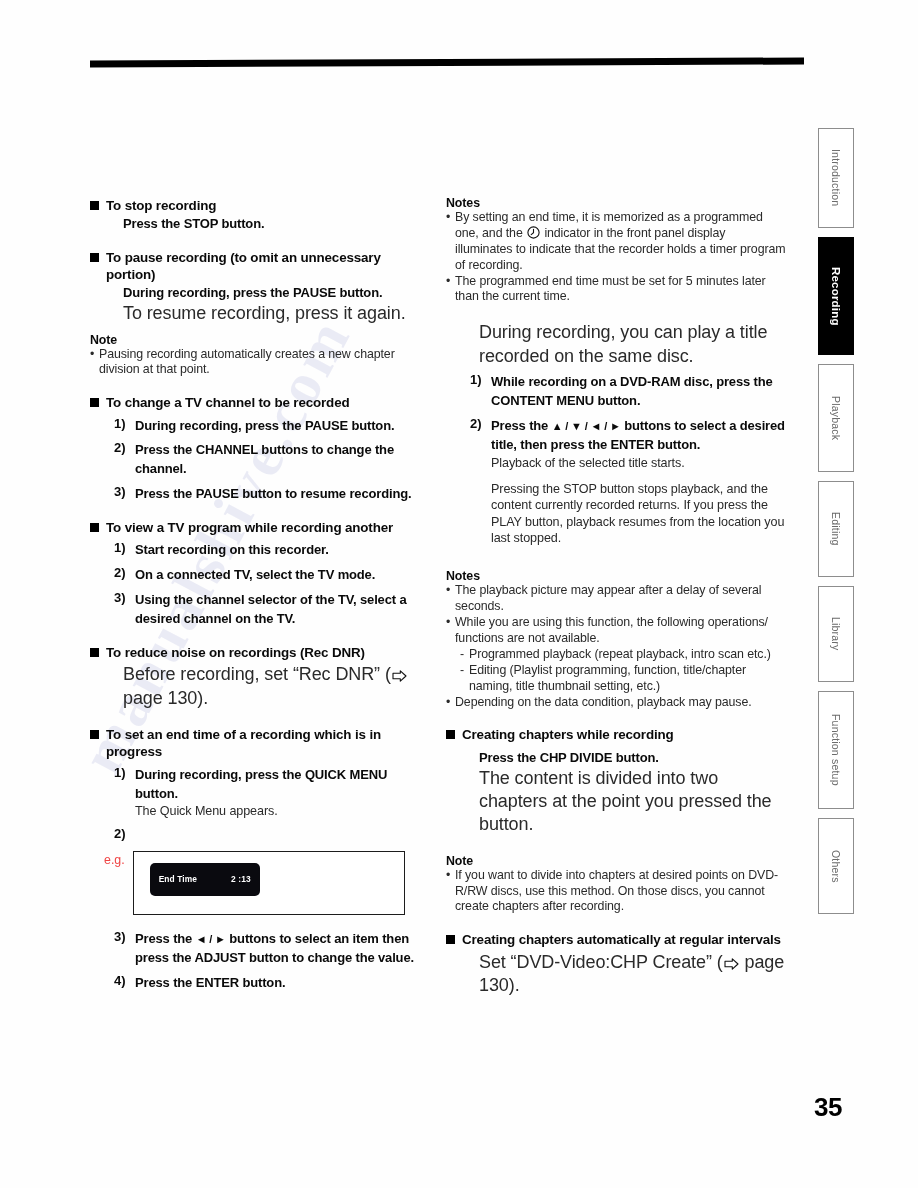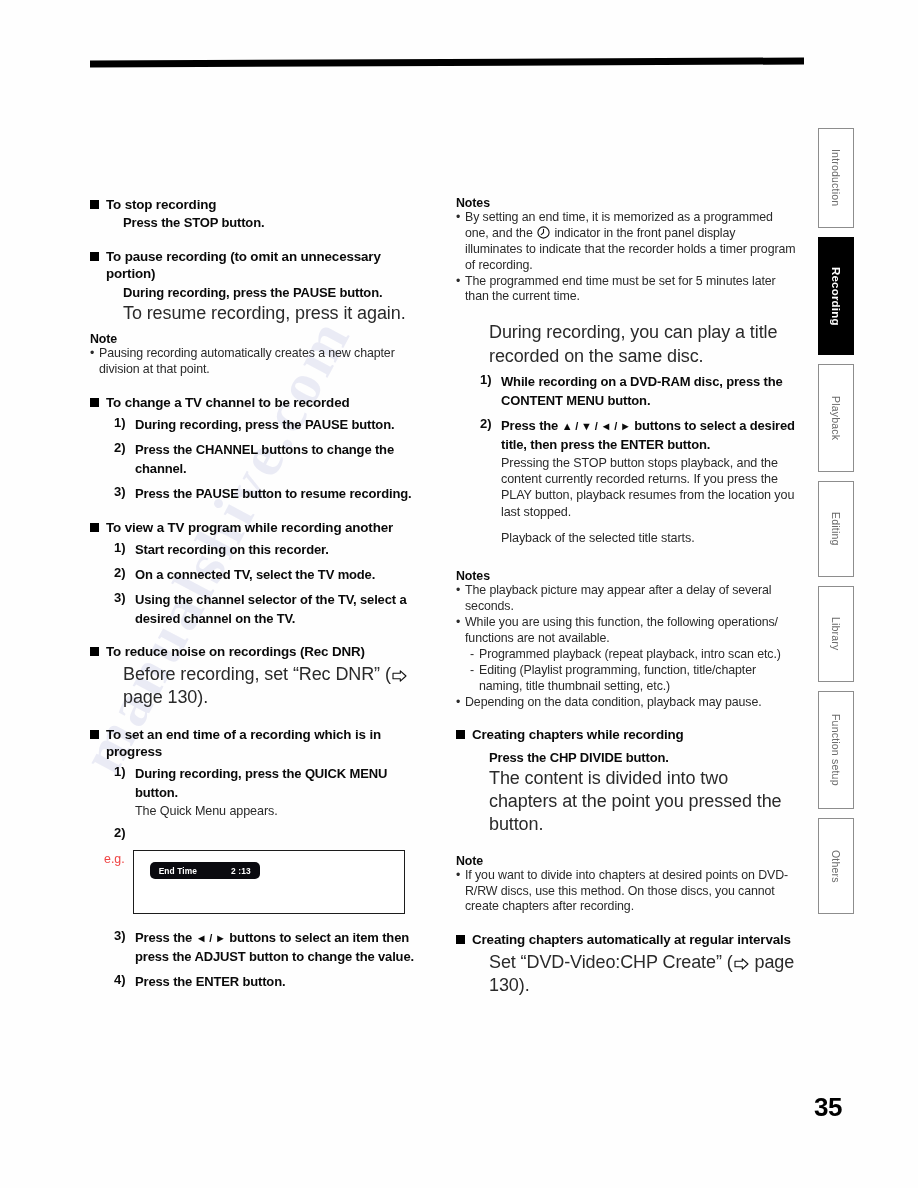--- a/index.html
+++ b/index.html
@@ -86,21 +86,22 @@
   .tab.t-function     { height: 118px; }
   .tab.t-others       { height: 96px; }
 
   
   #columns {
     position: absolute;
     left: 90px;
     top: 196px;
     width: 714px;
     display: flex;
-    gap: 26px;
+    gap: 16px;
+    align-items: flex-end;
   }
   .col { width: 340px; }
 
   
   .h-block {
     display: flex;
     align-items: flex-start;
     font-weight: bold;
     font-size: 13.4px;
     line-height: 1.29;
@@ -233,21 +234,21 @@
     border: 1px solid #1c1c1c;
     border-right-color: #1c1c1c;
     background: #ffffff;
     box-sizing: border-box;
   }
   .osd-bar {
     position: absolute;
     left: 16px;
     top: 11px;
     width: 110px;
-    height: 17px;
+    height: 33px;
     background: #0a0a0f;
     border-radius: 5px;
     display: flex;
     align-items: center;
     padding: 0 9px;
     box-sizing: border-box;
   }
   .osd-bar .osd-name {
     color: #ffffff;
     font-size: 8.4px;
@@ -473,22 +474,22 @@
         <li>
           <span class="num">1)</span>
           <span class="body">
             <span class="step-bold">While recording on a DVD-RAM disc, press the CONTENT MENU button.</span>
           </span>
         </li>
         <li>
           <span class="num">2)</span>
           <span class="body">
             <span class="step-bold"><span>Press the </span><span class="tri">▲ / ▼ / ◄ / ►</span><span> buttons to select a desired title, then press the ENTER button.</span></span>
+            <span class="step-plain" style="display:block">Playback of the selected title starts.</span>
             <span class="step-plain" style="display:block">Pressing the STOP button stops playback, and the content currently recorded returns. If you press the PLAY button, playback resumes from the location you last stopped.</span>
-            <span class="step-plain" style="display:block">Playback of the selected title starts.</span>
           </span>
         </li>
       </ol>
 
       <div class="gap-s"></div>
 
       <div class="note-head">Notes</div>
       <div class="bullet">
         <span class="dot">•</span>
         <span class="btxt">The playback picture may appear after a delay of several seconds.</span>

